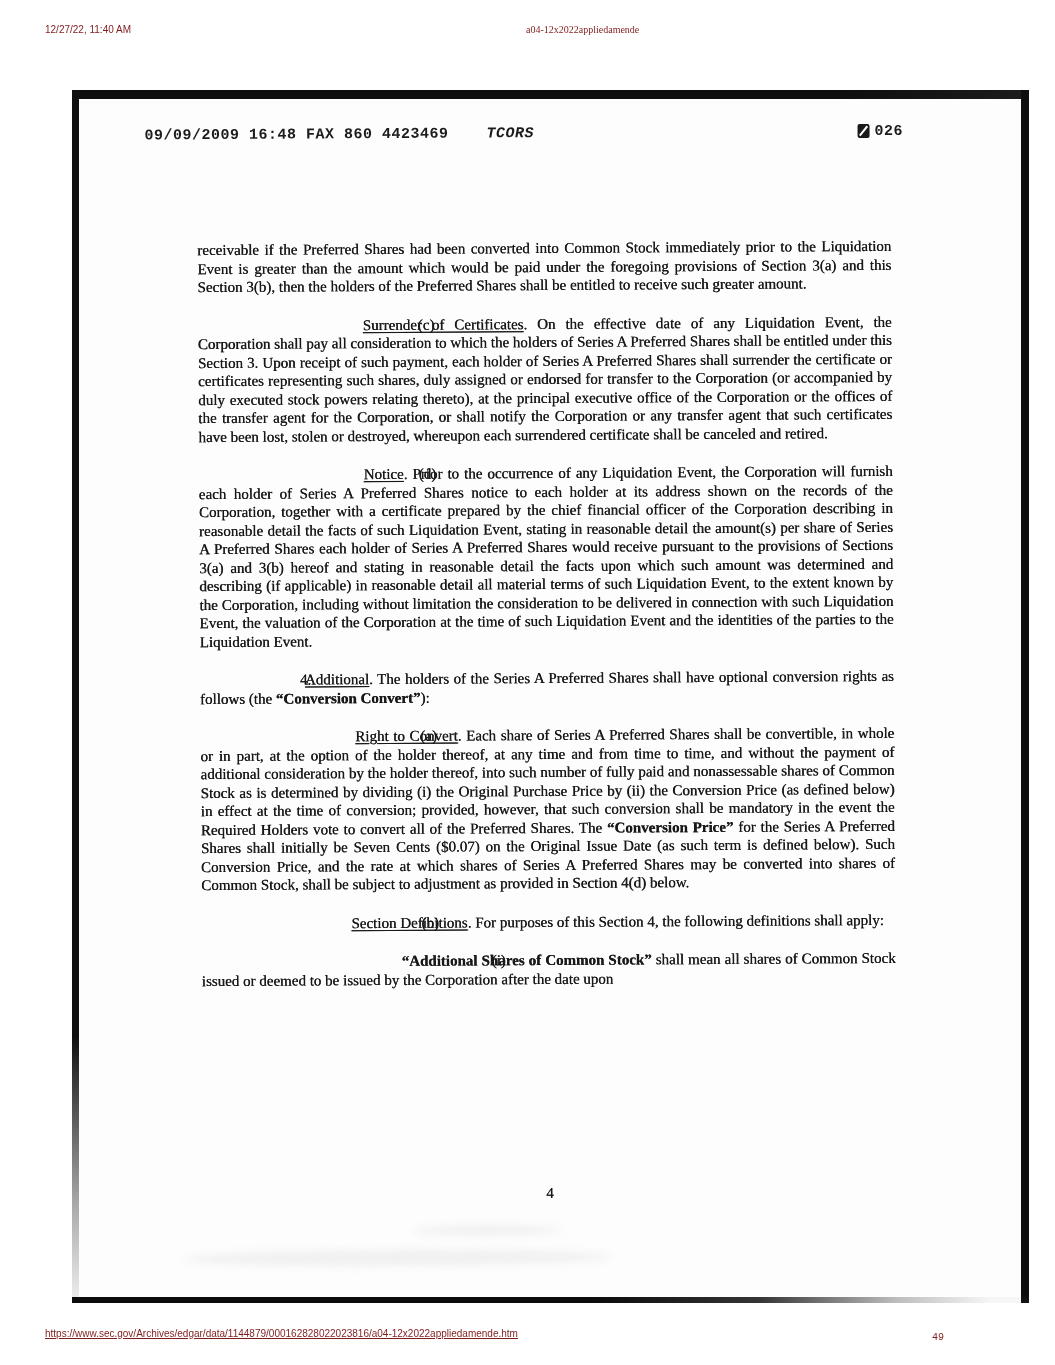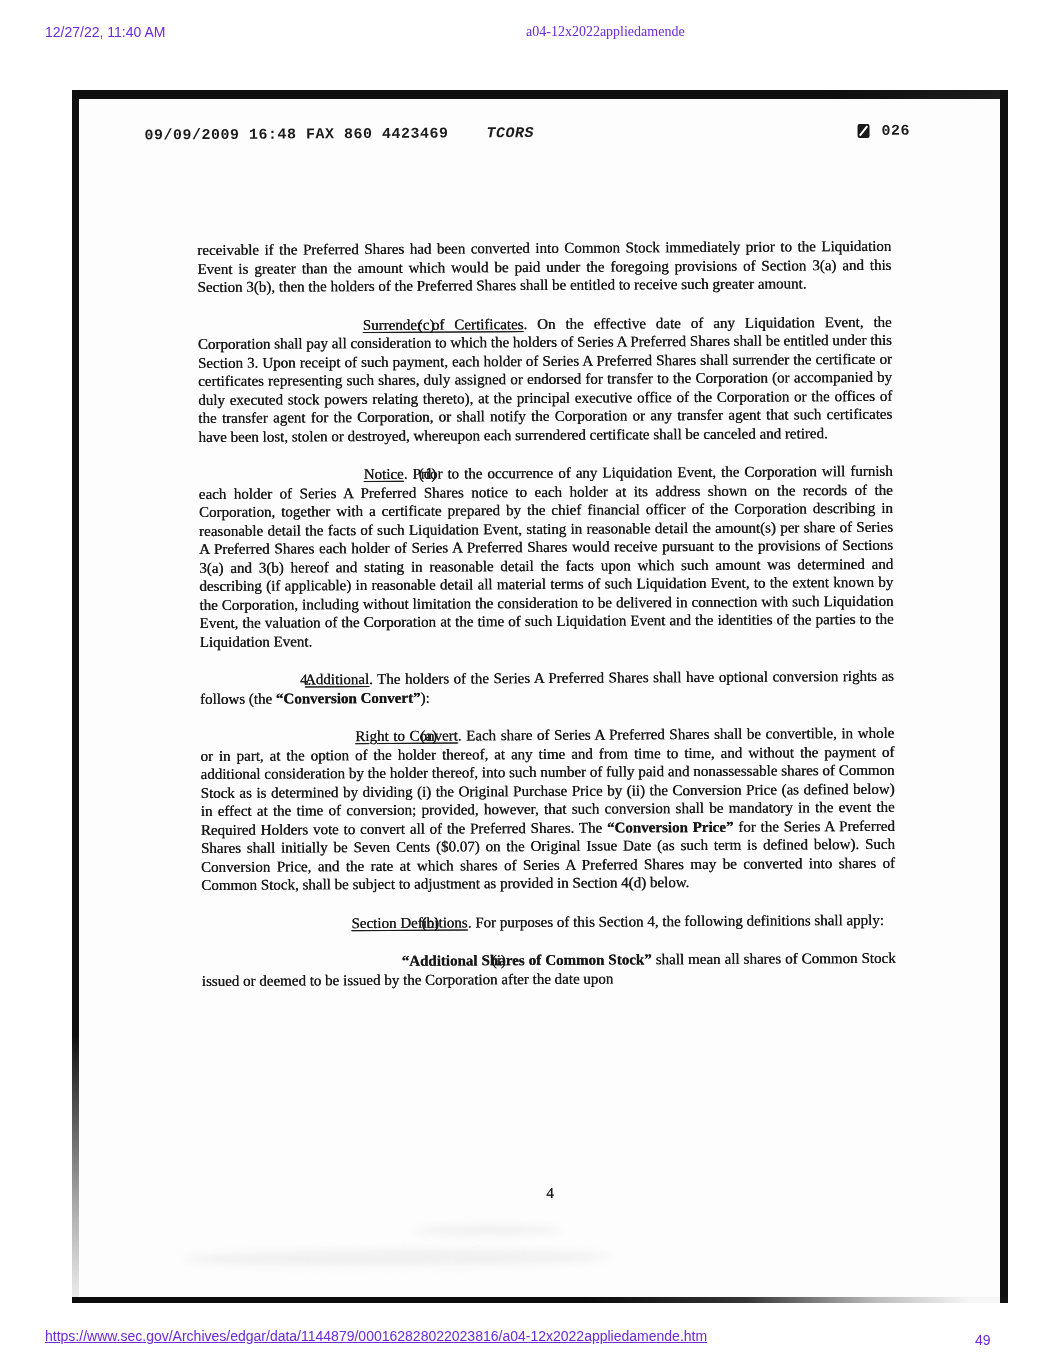--- a/index.html
+++ b/index.html
@@ -1,46 +1,46 @@
 <!DOCTYPE html>
 <html><head>
 <meta charset="utf-8">
 <style>
   html,body{margin:0;padding:0;}
   body{
     width:1055px;height:1365px;position:relative;background:#ffffff;
     font-family:"Liberation Sans", sans-serif;overflow:hidden;
   }
-  .chrome-text{position:absolute;font-size:14px;color:#6d28d9;white-space:nowrap;}
+  .chrome-text{position:absolute;font-size:10px;color:#7f1d1d;white-space:nowrap;}
   #hdr-datetime{left:45px;top:24px;}
   #hdr-title{left:526px;top:24px;font-family:Liberation Serif, serif;}
   #ftr-url{left:45px;top:1328px;text-decoration:underline;}
-  #ftr-sheet{left:975px;top:1332px;}
+  #ftr-sheet{left:932px;top:1332px;font-family:Liberation Mono, monospace;}
 
   .scan-page{
-    position:absolute;left:72px;top:90px;width:936px;height:1213px;background:#fdfdfd;
+    position:absolute;left:72px;top:90px;width:936px;height:1213px;background:#fdfdfd;padding-left:21px;
   }
   .b-top{position:absolute;top:0;left:0;right:0;height:9px;
     background:linear-gradient(to right,#0e0e0e 80%,#1c1c1c);}
   .b-left{position:absolute;top:0;left:0;width:7px;height:100%;
     background:linear-gradient(to bottom,#101010 78%,rgba(16,16,16,0.35) 92%,rgba(16,16,16,0.06));}
   .b-right{position:absolute;top:0;right:0;width:8px;height:100%;background:#0e0e0e;}
   .b-bottom{position:absolute;bottom:0;left:0;right:0;height:6px;
     background:linear-gradient(to right,#0c0c0c 55%,#353535 72%,rgba(90,90,90,0.4) 86%,rgba(120,120,120,0.05) 96%);}
 
   .scan-content{position:absolute;left:7px;top:9px;right:8px;bottom:6px;transform:rotate(-0.35deg);}
 
   .fax-row{
     position:absolute;top:26px;left:0;width:100%;height:22px;
     font-family:"Liberation Mono","DejaVu Sans Mono",monospace;font-weight:bold;
     font-size:15px;color:#1c1c1c;letter-spacing:0.5px;white-space:nowrap;
   }
   .fax-left{position:absolute;left:69px;}
   .fax-center{position:absolute;left:411px;font-style:italic;}
-  .fax-right{position:absolute;left:781px;display:flex;align-items:center;gap:10px;text-align:center;}
+  .fax-right{position:absolute;left:781px;display:flex;align-items:center;gap:3px;text-align:center;}
   .fax-page-icon{display:inline-block;width:15px;height:17px;}
 
   .doc-body{
     position:absolute;top:140px;left:121px;width:694px;
     font-family:"Liberation Serif","DejaVu Serif",serif;font-size:15px;line-height:18.5px;
     color:#191919;text-align:justify;text-shadow:0.3px 0 0 currentColor;
   }
   .para{margin:0 0 20px 0;}
   .para .label{display:inline-block;}
   .seg-u{text-decoration:underline;text-underline-offset:2px;}

